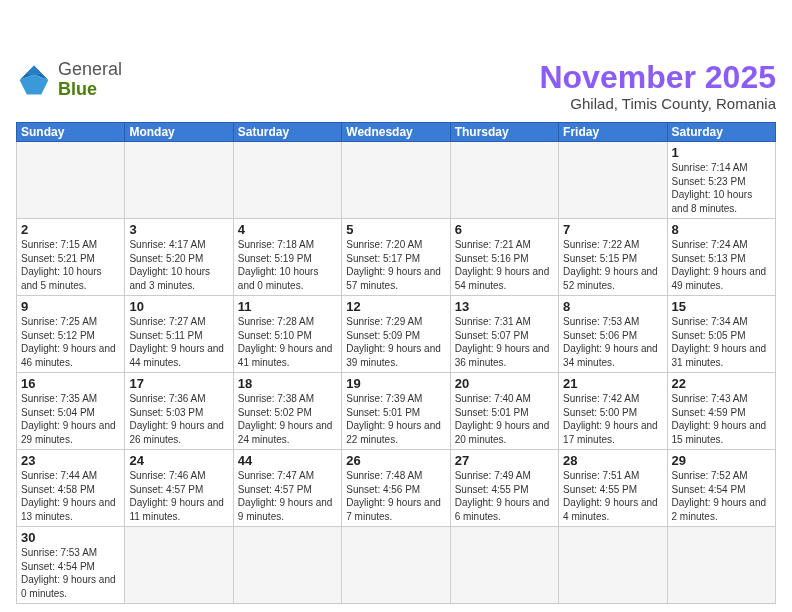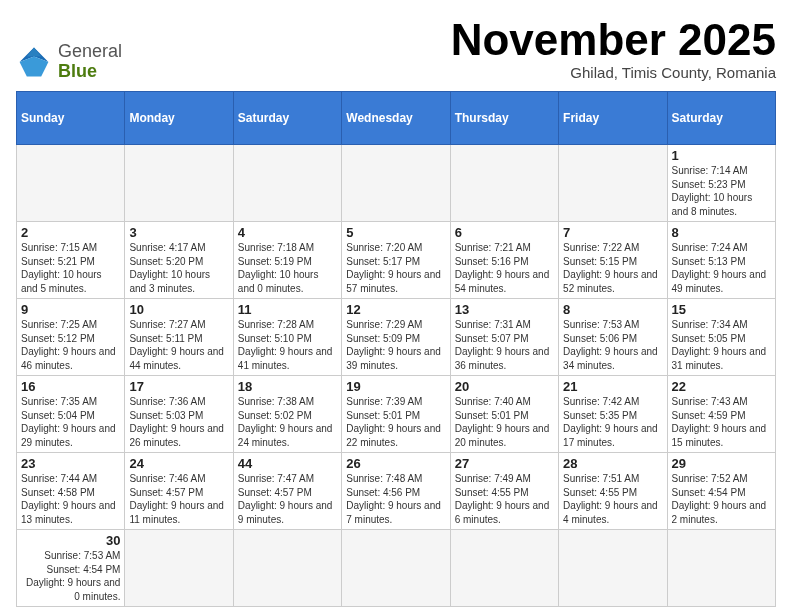--- a/index.html
+++ b/index.html
@@ -12,76 +12,76 @@
     }
     .page {
       width: 792px;
       height: 612px;
       padding: 16px;
       background: #fff;
     }
     .header {
       display: flex;
       justify-content: space-between;
-      align-items: flex-end;
+      align-items: flex-start;
       margin-bottom: 10px;
+      margin-top: 44px;
     }
     .logo {
       display: flex;
       align-items: center;
       gap: 6px;
     }
     .logo-text {
       font-size: 18px;
       line-height: 1.1;
     }
     .logo-general { color: #555; font-weight: normal; }
     .logo-blue { color: #4d7c0f; font-weight: bold; }
     .logo-icon {
       width: 36px;
       height: 36px;
     }
     .title-block {
       text-align: right;
     }
     .month-title {
-      font-size: 44px;
+      font-size: 32px;
       font-weight: bold;
-      color: #000000;
+      color: #8b5cf6;
       line-height: 1.1;
     }
     .location-title {
       font-size: 15px;
       color: #444;
     }
     .calendar {
       width: 100%;
       border-collapse: collapse;
       table-layout: fixed;
       font-size: 10.5px;
     }
     .calendar thead th {
       background: #3a7bd5;
       color: #fff;
-      padding: 19px 4px;
+      padding: 2px 4px;
       text-align: left;
       font-size: 12px;
       font-weight: bold;
       border: 1px solid #2a5fb0;
     }
     .calendar tbody td {
       border: 1px solid #ccc;
       vertical-align: top;
       padding: 3px 4px;
       height: 74px;
       background: #fff;
     }
     .calendar tbody tr:last-child td {
       height: 60px;
-      text-align: right;
     }
     .day-number {
       font-size: 13px;
       font-weight: bold;
       color: #222;
       display: block;
       margin-bottom: 1px;
     }
     .day-info {
       color: #333;
@@ -256,21 +256,21 @@
           </td>
           <td>
             <span class="day-number">20</span>
             <div class="day-info">Sunrise: 7:40 AM
 Sunset: 5:01 PM
 Daylight: 9 hours and 20 minutes.</div>
           </td>
           <td>
             <span class="day-number">21</span>
             <div class="day-info">Sunrise: 7:42 AM
-Sunset: 5:35 PM
+Sunset: 5:00 PM
 Daylight: 9 hours and 17 minutes.</div>
           </td>
           <td>
             <span class="day-number">22</span>
             <div class="day-info">Sunrise: 7:43 AM
 Sunset: 4:59 PM
 Daylight: 9 hours and 15 minutes.</div>
           </td>
         </tr>
         <tr>

